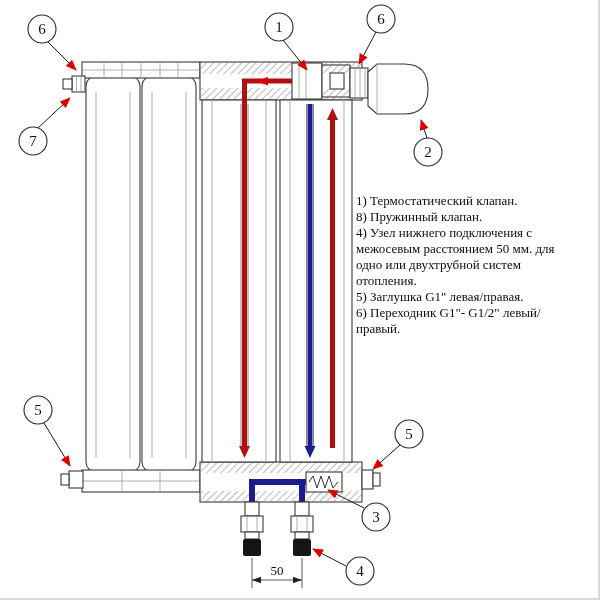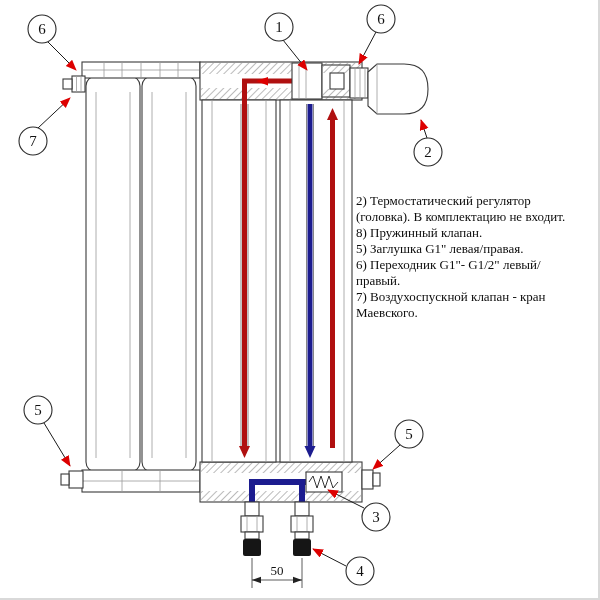--- a/index.html
+++ b/index.html
@@ -215,20 +215,20 @@
     <circle class="callout-circle" cx="376" cy="517" r="14"></circle>
     <text class="callout-num" x="376" y="522">3</text>
   </g>
   <g>
     <circle class="callout-circle" cx="360" cy="571" r="14"></circle>
     <text class="callout-num" x="360" y="576">4</text>
   </g>
 </svg>
 
   <div class="legend">
-    <p>2) Термостатический регулятор (головка). В комплектацию не входит.</p>
+    <p>1) Термостатический клапан.</p>
     <p>8) Пружинный клапан.</p>
+    <p>4) Узел нижнего подключения с межосевым расстоянием 50 мм. для одно или двухтрубной систем отопления.</p>
     <p>5) Заглушка G1" левая/правая.</p>
     <p>6) Переходник G1"- G1/2" левый/правый.</p>
-    <p>7) Воздухоспускной клапан - кран Маевского.</p>
   </div>
 
 </div>
 
 </body></html>

